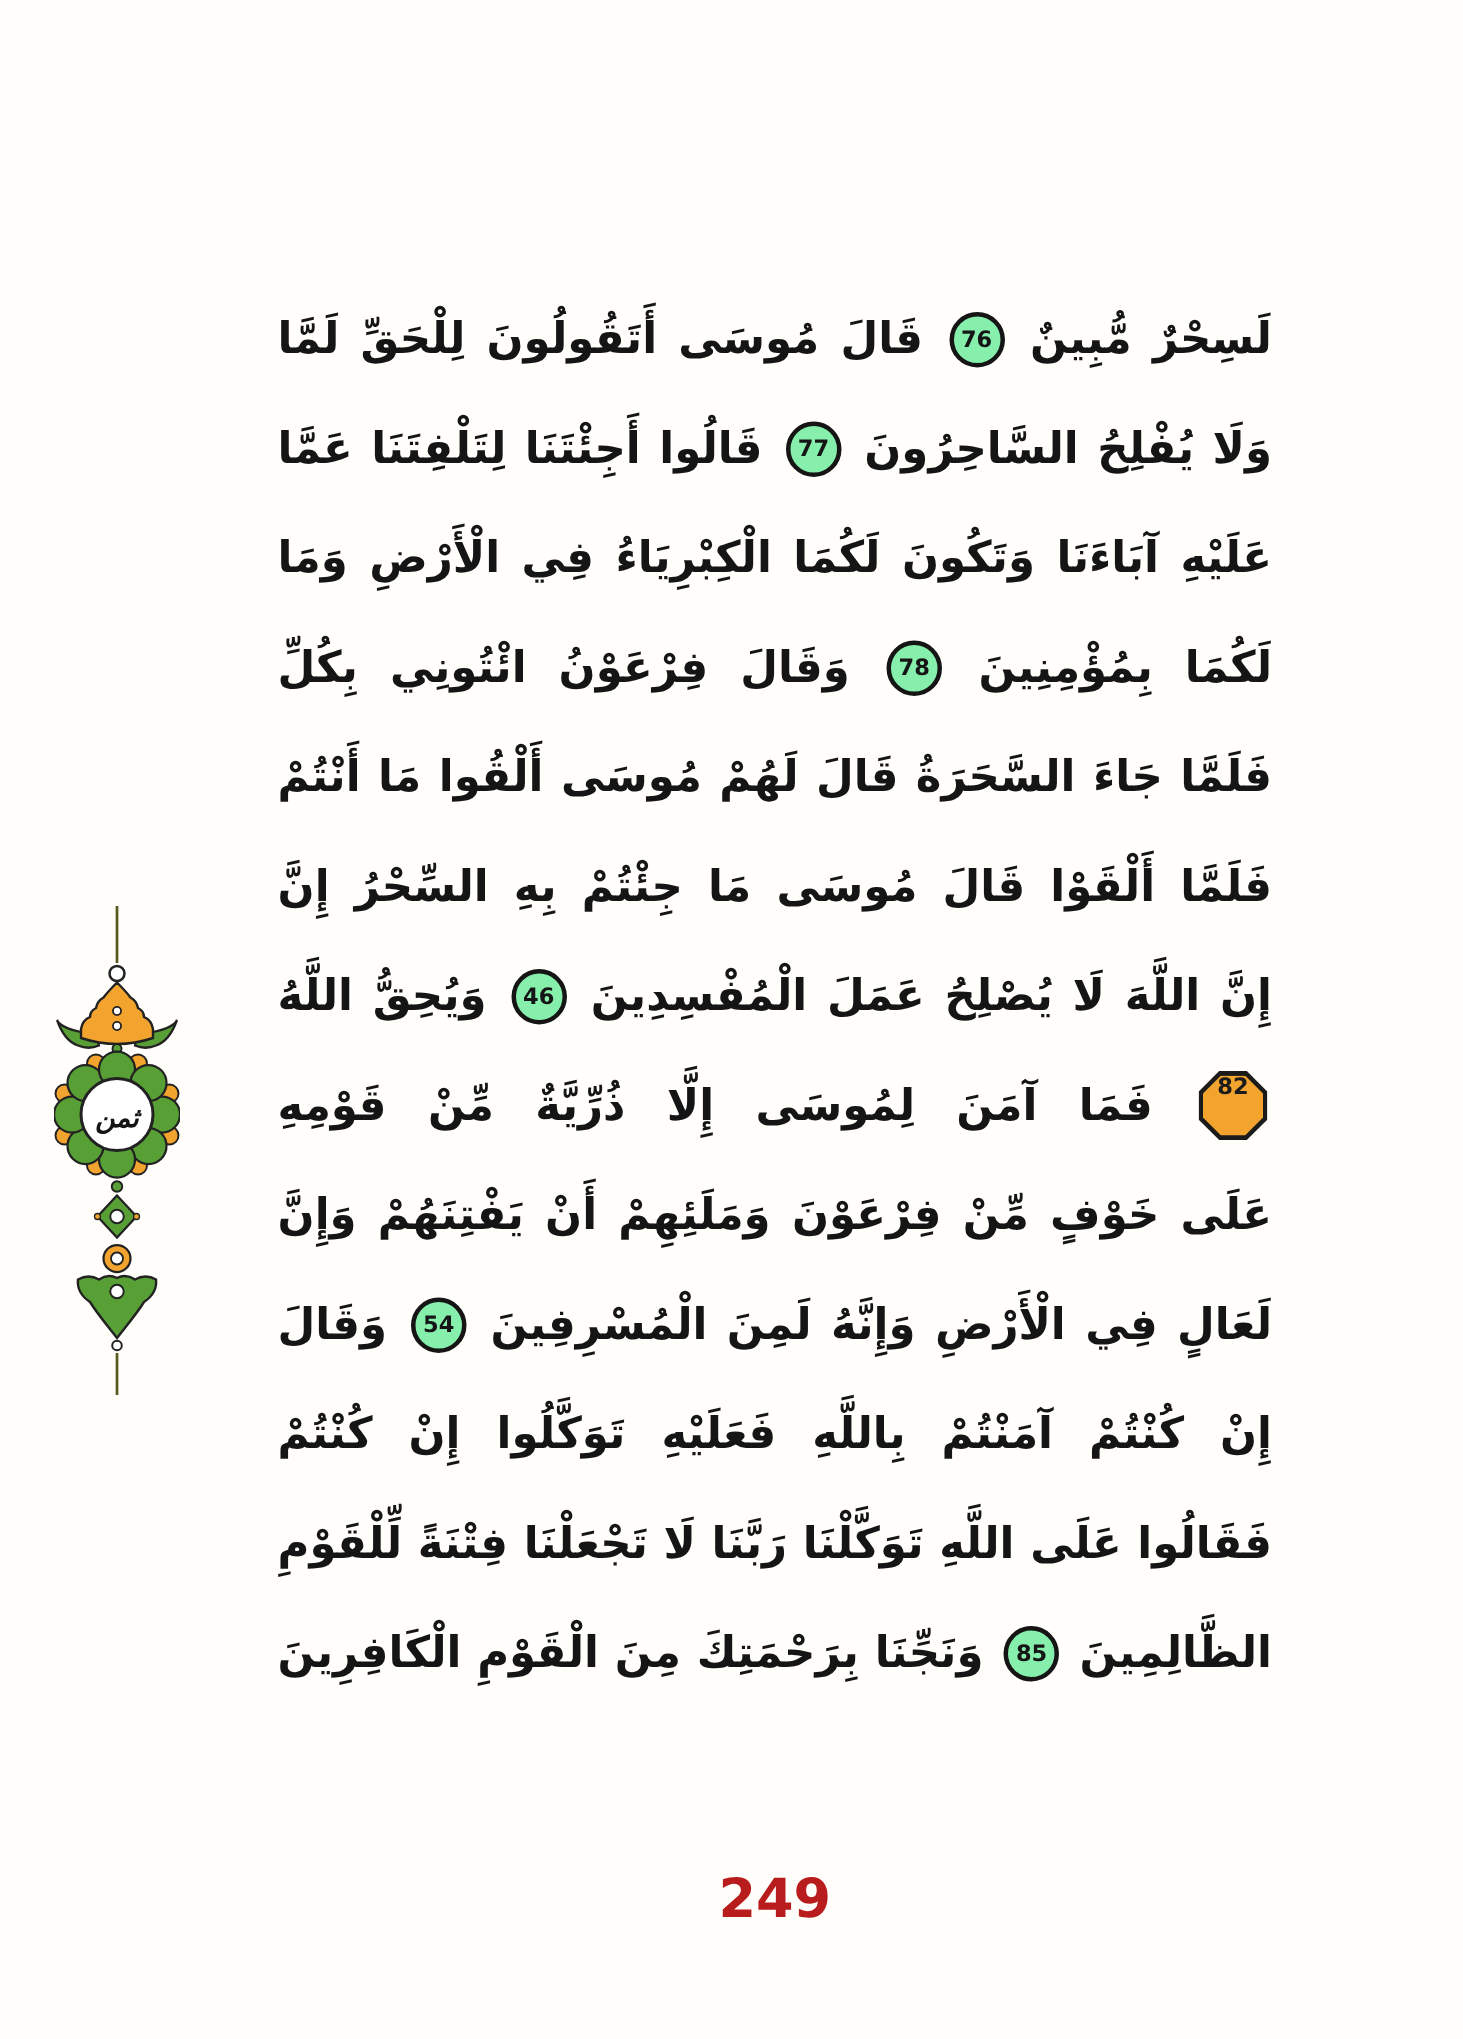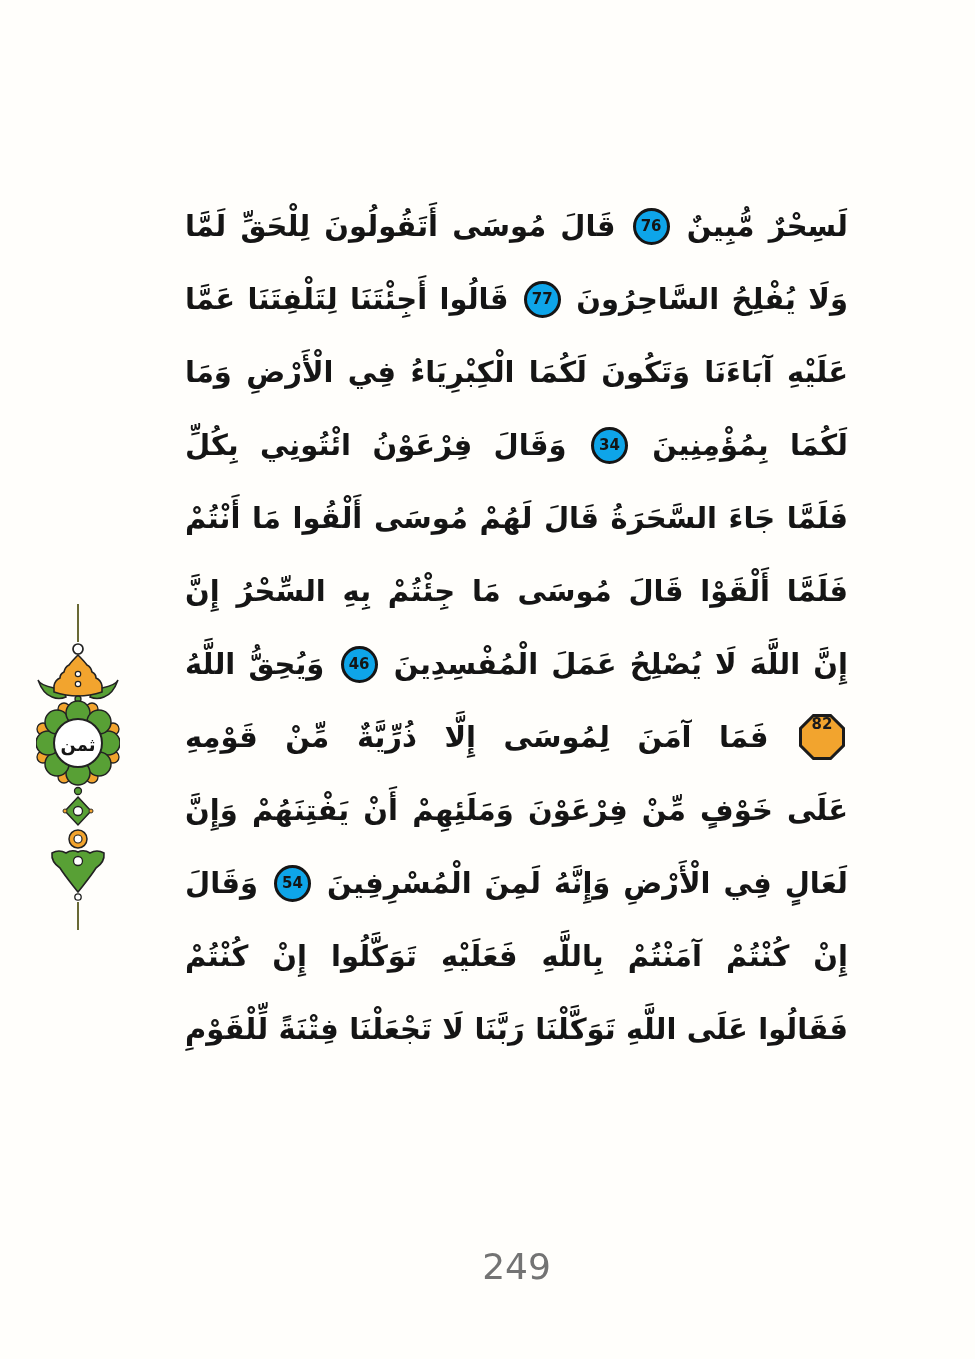--- a/index.html
+++ b/index.html
@@ -37,21 +37,21 @@
     vertical-align:middle;
     direction:ltr;
     unicode-bidi:isolate;
     box-sizing:border-box;
     margin:0 3px;
   }
   .verse-marker.circle{
     width:37px;height:37px;
     border:3px solid #151515;
     border-radius:50%;
-    background:#0ea5e9;
+    background:#86efac;
     font-size:15px;
     font-weight:700;
     color:#151515;
     line-height:1;
   }
   
   .verse-marker.octagon{
     position:relative;
     width:46px;height:46px;
     background:#1b1b1b;
@@ -66,53 +66,54 @@
   .octagon .marker-num{
     font-size:15px;font-weight:700;color:#1b1b1b;line-height:1;
   }
   
   .page-number{
     position:absolute;
     left:185px;top:1246px;
     width:663px;
     text-align:center;
     font-size:36px;
-    font-weight:400;
-    color:#737373;
+    font-weight:700;
+    color:#b91c1c;
   }
   
   .ornament{
     position:absolute;
     left:36px;top:598px;
-    width:84px;height:336px;
+    width:84px;height:336px;font-style:italic;
   }
   .ornament svg{display:block;width:100%;height:100%;}
 </style>
 </head>
 <body>
 
 <div class="page">
 
   <div class="text-block">
       <div class="line"><span class="ayah-text">لَسِحْرٌ مُّبِينٌ</span> <span class="verse-marker circle">76</span> <span class="ayah-text">قَالَ مُوسَى أَتَقُولُونَ لِلْحَقِّ لَمَّا جَاءَكُمْ أَسِحْرٌ هَذَا</span></div>
       <div class="line"><span class="ayah-text">وَلَا يُفْلِحُ السَّاحِرُونَ</span> <span class="verse-marker circle">77</span> <span class="ayah-text">قَالُوا أَجِئْتَنَا لِتَلْفِتَنَا عَمَّا وَجَدْنَا</span></div>
       <div class="line"><span class="ayah-text">عَلَيْهِ آبَاءَنَا وَتَكُونَ لَكُمَا الْكِبْرِيَاءُ فِي الْأَرْضِ وَمَا نَحْنُ</span></div>
-      <div class="line"><span class="ayah-text">لَكُمَا بِمُؤْمِنِينَ</span> <span class="verse-marker circle">34</span> <span class="ayah-text">وَقَالَ فِرْعَوْنُ ائْتُونِي بِكُلِّ سَاحِرٍ عَلِيمٍ</span> </div>
+      <div class="line"><span class="ayah-text">لَكُمَا بِمُؤْمِنِينَ</span> <span class="verse-marker circle">78</span> <span class="ayah-text">وَقَالَ فِرْعَوْنُ ائْتُونِي بِكُلِّ سَاحِرٍ عَلِيمٍ</span> </div>
       <div class="line"><span class="ayah-text">فَلَمَّا جَاءَ السَّحَرَةُ قَالَ لَهُمْ مُوسَى أَلْقُوا مَا أَنْتُمْ مُّلْقُونَ</span> </div>
       <div class="line"><span class="ayah-text">فَلَمَّا أَلْقَوْا قَالَ مُوسَى مَا جِئْتُمْ بِهِ السِّحْرُ إِنَّ اللَّهَ سَيُبْطِلُهُ</span></div>
       <div class="line"><span class="ayah-text">إِنَّ اللَّهَ لَا يُصْلِحُ عَمَلَ الْمُفْسِدِينَ</span> <span class="verse-marker circle">46</span> <span class="ayah-text">وَيُحِقُّ اللَّهُ الْحَقَّ بِكَلِمَاتِهِ</span></div>
       <div class="line"> <span class="verse-marker octagon">
           <span class="octagon-inner">
             <span class="marker-num">82</span>
           </span>
         </span> <span class="ayah-text">فَمَا آمَنَ لِمُوسَى إِلَّا ذُرِّيَّةٌ مِّنْ قَوْمِهِ</span></div>
       <div class="line"><span class="ayah-text">عَلَى خَوْفٍ مِّنْ فِرْعَوْنَ وَمَلَئِهِمْ أَنْ يَفْتِنَهُمْ وَإِنَّ فِرْعَوْنَ</span></div>
       <div class="line"><span class="ayah-text">لَعَالٍ فِي الْأَرْضِ وَإِنَّهُ لَمِنَ الْمُسْرِفِينَ</span> <span class="verse-marker circle">54</span> <span class="ayah-text">وَقَالَ مُوسَى يَا قَوْمِ</span></div>
       <div class="line"><span class="ayah-text">إِنْ كُنْتُمْ آمَنْتُمْ بِاللَّهِ فَعَلَيْهِ تَوَكَّلُوا إِنْ كُنْتُمْ مُّسْلِمِينَ</span> </div>
       <div class="line"><span class="ayah-text">فَقَالُوا عَلَى اللَّهِ تَوَكَّلْنَا رَبَّنَا لَا تَجْعَلْنَا فِتْنَةً لِّلْقَوْمِ</span></div>
+      <div class="line"><span class="ayah-text">الظَّالِمِينَ</span> <span class="verse-marker circle">85</span> <span class="ayah-text">وَنَجِّنَا بِرَحْمَتِكَ مِنَ الْقَوْمِ الْكَافِرِينَ</span>  </div>
     </div>
 
   <div class="ornament">
     <svg viewBox="0 0 84 336" xmlns="http://www.w3.org/2000/svg">
 
       <g>
         <line x1="42" y1="6" x2="42" y2="44" stroke="#59591f" stroke-width="1.8"></line>
         <circle cx="42" cy="51" r="5" fill="#ffffff" stroke="#222222" stroke-width="1.7"></circle>
       </g>
 

